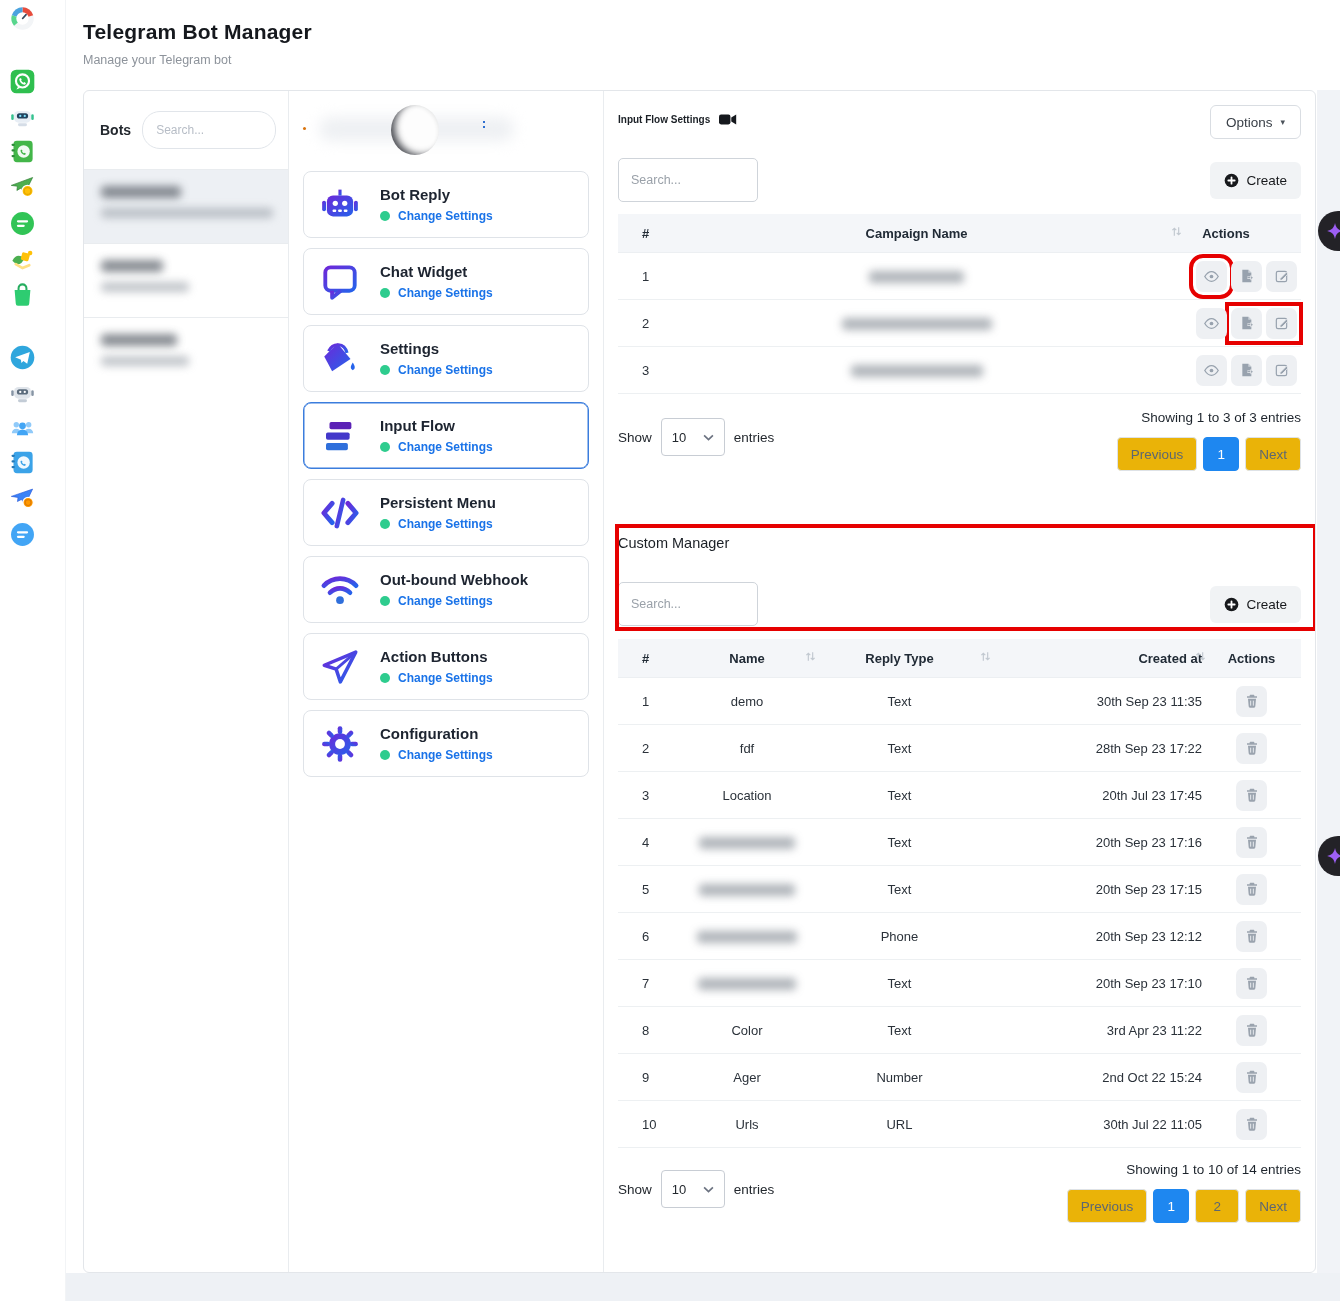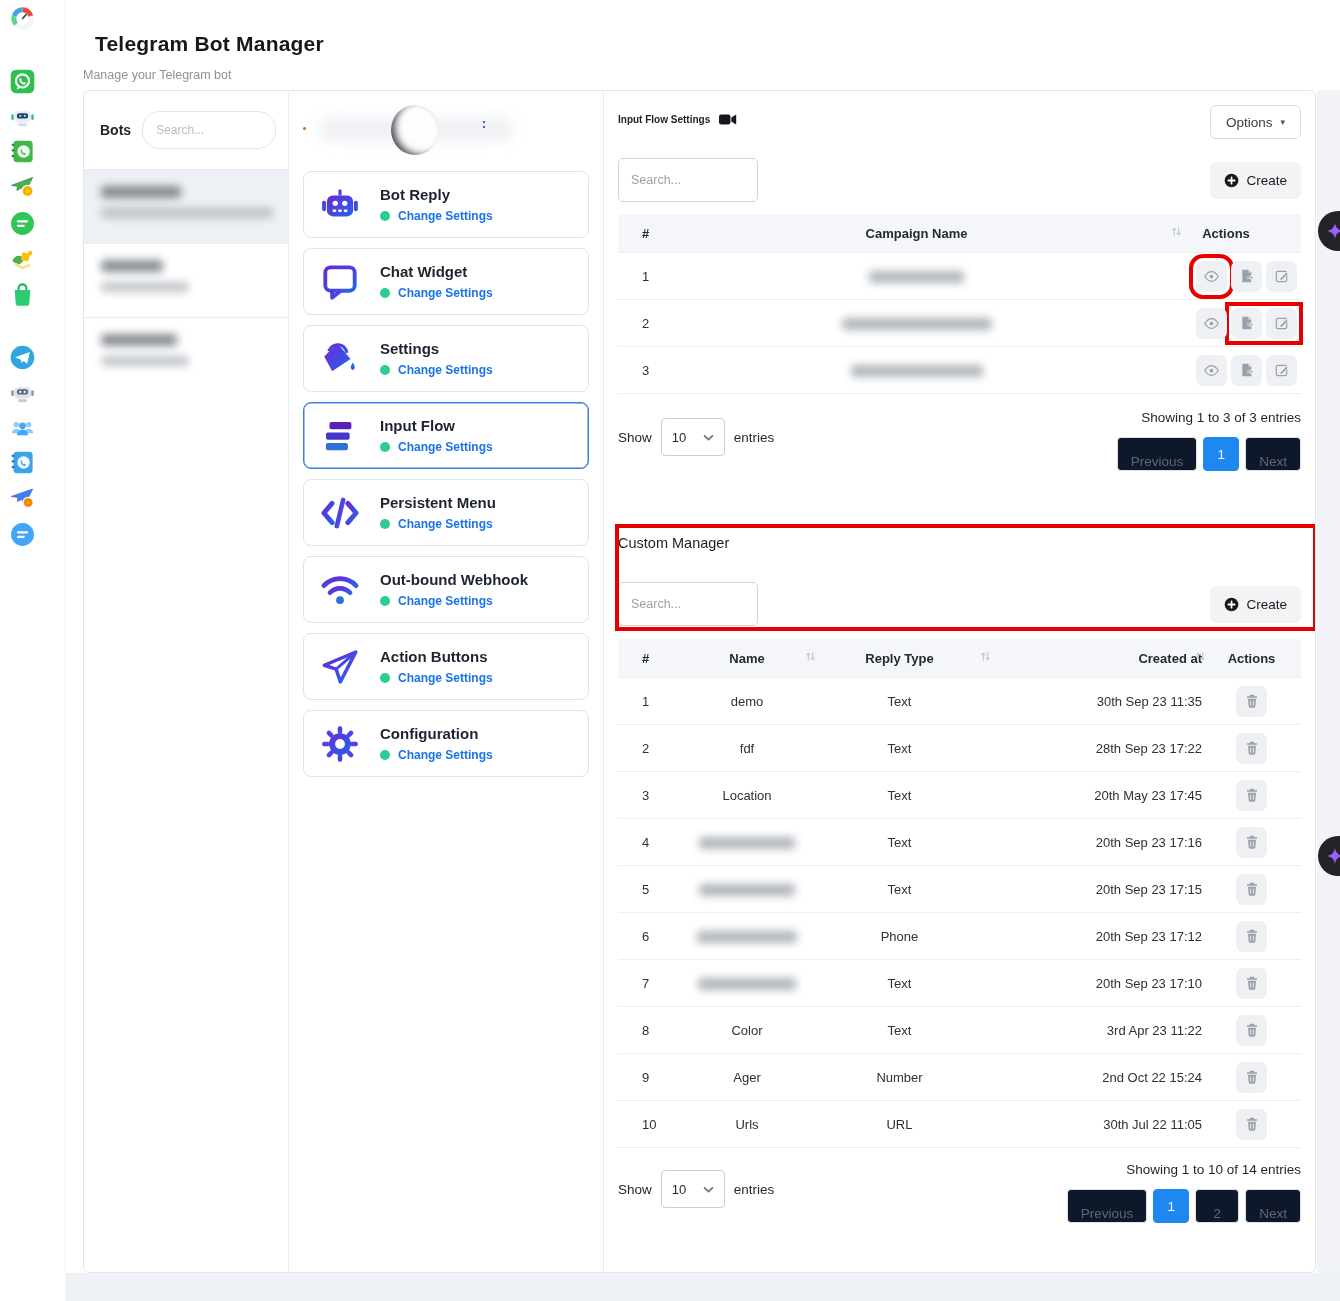--- a/index.html
+++ b/index.html
@@ -7,21 +7,21 @@
        font-family:"Liberation Sans",sans-serif;color:#21262c;}
   .page{position:absolute;inset:0;}
 
   
   .rail{position:absolute;left:0;top:0;width:65px;height:1301px;background:#fff;z-index:5;border-right:1px solid #f2f4f6}
   .rail-icon{position:absolute;left:9px;width:27px;height:27px;cursor:pointer}
   .rail-icon svg{width:27px;height:27px;display:block}
 
   
   .hdr{position:absolute;left:83px;top:20px;}
-  .hdr h1{margin:12px;font-size:21px;font-weight:700;color:#15181d;letter-spacing:.2px}
+  .hdr h1{margin:0;font-size:21px;font-weight:700;color:#15181d;letter-spacing:.2px}
   .hdr .sub{margin-top:9px;font-size:12.5px;color:#8d939b}
 
   
   .card{position:absolute;left:83px;top:90px;width:1233px;height:1183px;background:#fff;
         border:1px solid #e3e6ea;border-radius:6px;display:flex;box-sizing:border-box;overflow:hidden}
   .right-strip{position:absolute;left:1317px;top:90px;width:23px;height:1183px;background:#f1f3f7}
   .bottom-strip{position:absolute;left:65px;top:1273px;width:1275px;height:28px;background:#eef1f5}
 
   
   .col-bots{width:204px;border-right:1px solid #e9ecef;flex:none}
@@ -83,21 +83,21 @@
   .ann-view{outline:4px solid #e60000;outline-offset:3px}
   .pair-ann{display:flex;gap:4px;outline:4px solid #e60000;outline-offset:2px}
 
   .tfoot{display:flex;justify-content:space-between;align-items:flex-start;margin-top:16px}
   .show-wrap{display:flex;align-items:center;gap:9px;font-size:13.5px;color:#23282e;margin-top:8px}
   .sel{width:64px;height:38px;border:1px solid #c8cdd4;border-radius:4px;display:flex;align-items:center;
         justify-content:space-between;padding:0 10px;box-sizing:border-box;cursor:pointer;background:#fff;font-size:13px}
   .tfoot-right{display:flex;flex-direction:column;align-items:flex-end;gap:12px}
   .showing{font-size:13.5px;color:#1d242c}
   .pager{display:flex}
-  .pg{height:34px;min-width:44px;padding:16px 13px;margin-left:6px;border:1px solid #dee2e6;background:#0f172a;
+  .pg{height:34px;min-width:44px;padding:8px 13px;margin-left:6px;border:1px solid #dee2e6;background:#eab308;
         border-radius:4px;font-size:13.5px;color:#5d6771;cursor:pointer;font-family:inherit}
   .pg.active{background:#1e87f0;border-color:#1e87f0;color:#fff;min-width:36px;padding:0}
 
   
   .cf-block{position:relative;margin-top:64px}
   .cf-block::after{content:"";position:absolute;left:-3px;right:-16px;top:-11px;bottom:-5px;
         border:4px solid #e60000;pointer-events:none;z-index:40}
   .cf-title{font-size:14.5px;font-weight:500;color:#1b2026}
   .t2-name{width:130px;flex:none;text-align:center}
   .t2-reply{width:175px;flex:none;text-align:center}
@@ -681,21 +681,21 @@
                     <path d="M6 8.5 h12 L17 20 a2 2 0 0 1 -2 2 H9 a2 2 0 0 1 -2 -2 Z"></path>
                     <path d="M10 11.5 v7.5 M14 11.5 v7.5" stroke="#eef0f3" stroke-width="1.4"></path>
                   </svg>
                 </button>
               </span>
      </div>
             <div class="tbl-row">
        <span class="c-num">3</span>
        <span class="t2-name"><span>Location</span></span>
        <span class="t2-reply">Text</span>
-       <span class="t2-created">20th May 23 17:45</span>
+       <span class="t2-created">20th Jul 23 17:45</span>
        <span class="t2-actions">
                 <button class="act-btn">
                   <svg viewBox="0 0 24 24" width="16" height="16" fill="#9aa3ae">
                     <path d="M9.5 2.8 h5 a1 1 0 0 1 1 1 V5 h4 v2 H4.5 V5 h4 V3.8 a1 1 0 0 1 1 -1 Z"></path>
                     <path d="M6 8.5 h12 L17 20 a2 2 0 0 1 -2 2 H9 a2 2 0 0 1 -2 -2 Z"></path>
                     <path d="M10 11.5 v7.5 M14 11.5 v7.5" stroke="#eef0f3" stroke-width="1.4"></path>
                   </svg>
                 </button>
               </span>
      </div>
@@ -726,21 +726,21 @@
                     <path d="M6 8.5 h12 L17 20 a2 2 0 0 1 -2 2 H9 a2 2 0 0 1 -2 -2 Z"></path>
                     <path d="M10 11.5 v7.5 M14 11.5 v7.5" stroke="#eef0f3" stroke-width="1.4"></path>
                   </svg>
                 </button>
               </span>
      </div>
             <div class="tbl-row">
        <span class="c-num">6</span>
        <span class="t2-name"><span class="bb-name" style="width:100px"></span></span>
        <span class="t2-reply">Phone</span>
-       <span class="t2-created">20th Sep 23 17:12</span>
+       <span class="t2-created">20th Sep 23 12:12</span>
        <span class="t2-actions">
                 <button class="act-btn">
                   <svg viewBox="0 0 24 24" width="16" height="16" fill="#9aa3ae">
                     <path d="M9.5 2.8 h5 a1 1 0 0 1 1 1 V5 h4 v2 H4.5 V5 h4 V3.8 a1 1 0 0 1 1 -1 Z"></path>
                     <path d="M6 8.5 h12 L17 20 a2 2 0 0 1 -2 2 H9 a2 2 0 0 1 -2 -2 Z"></path>
                     <path d="M10 11.5 v7.5 M14 11.5 v7.5" stroke="#eef0f3" stroke-width="1.4"></path>
                   </svg>
                 </button>
               </span>
      </div>

